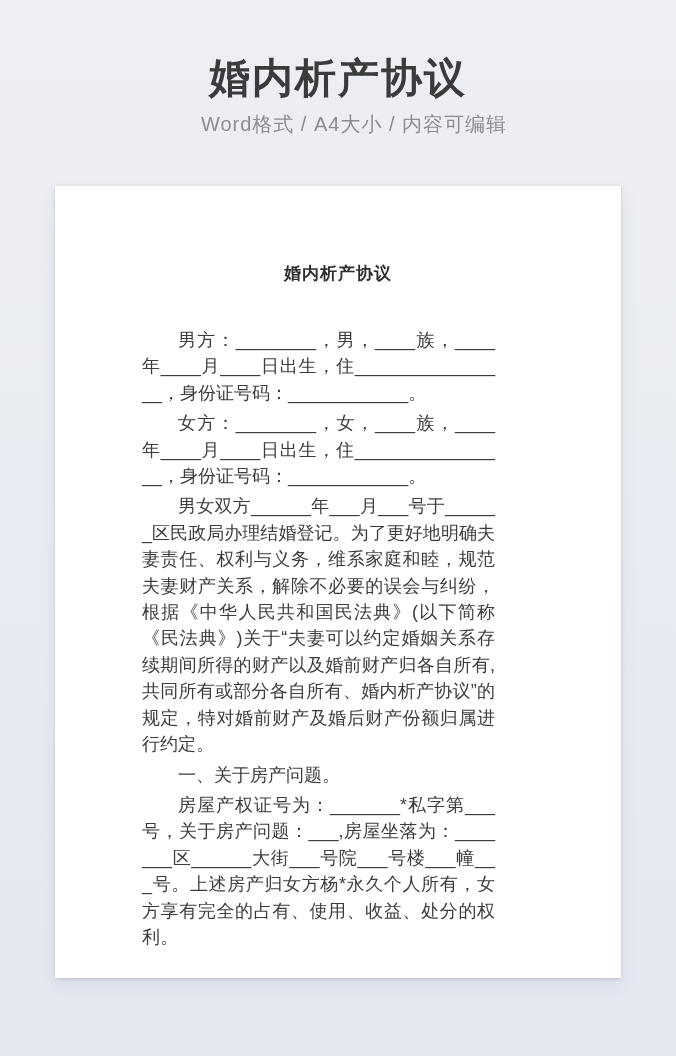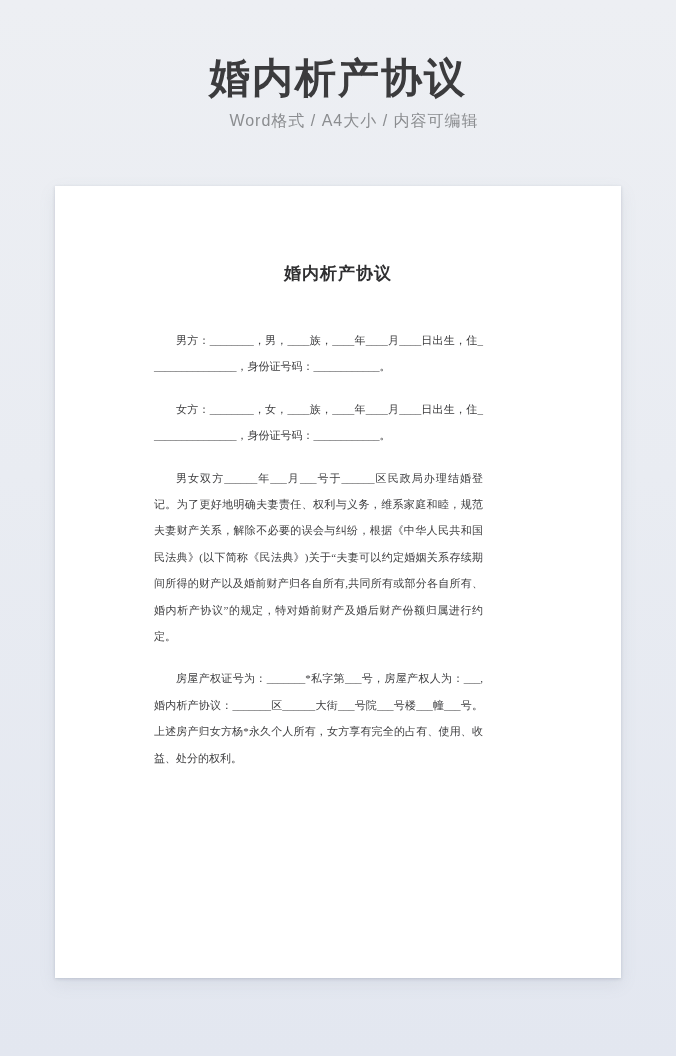--- a/index.html
+++ b/index.html
@@ -21,21 +21,21 @@
   .hero-title {
     margin: 0;
     font-size: 41px;
     line-height: 1.15;
     font-weight: 700;
     color: #3b3b3d;
     letter-spacing: 2px;
   }
   .hero-subtitle {
     margin: 9px 0 0 0;
-    font-size: 16px;
+    font-size: 20px;
     color: #8b8d90;
     letter-spacing: 1px;
     font-weight: 400;
     padding-left: 32px;
   }
   .doc-page {
     position: absolute;
     left: 55px;
     top: 186px;
     width: 566px;
@@ -48,43 +48,43 @@
   }
   .doc-title {
     margin: 0 -122px 42px -83px;
     text-align: center;
     font-size: 17px;
     font-weight: 700;
     color: #2f2f31;
     letter-spacing: 1px;
   }
   .doc-paragraph {
-    margin: 16px;
+    margin: 4px;
     text-indent: 2em;
-    font-size: 11px;
+    font-size: 18px;
     line-height: 26.4px;
     color: #3c3c3e;
     text-align: justify;
     word-break: break-all;
-    font-family: Liberation Serif, serif;
   }
 </style>
 </head>
 <body>
 
 <div class="stage">
 
   <header class="hero">
     <h1 class="hero-title">婚内析产协议</h1>
     <p class="hero-subtitle">Word格式 / A4大小 / 内容可编辑</p>
   </header>
 
   <section class="doc-page">
     <h2 class="doc-title">婚内析产协议</h2>
     <div class="doc-body">
         <p class="doc-paragraph">男方：________，男，____族，____年____月____日出生，住________________，身份证号码：____________。</p>
         <p class="doc-paragraph">女方：________，女，____族，____年____月____日出生，住________________，身份证号码：____________。</p>
         <p class="doc-paragraph">男女双方______年___月___号于______区民政局办理结婚登记。为了更好地明确夫妻责任、权利与义务，维系家庭和睦，规范夫妻财产关系，解除不必要的误会与纠纷，根据《中华人民共和国民法典》(以下简称《民法典》)关于“夫妻可以约定婚姻关系存续期间所得的财产以及婚前财产归各自所有,共同所有或部分各自所有、婚内析产协议”的规定，特对婚前财产及婚后财产份额归属进行约定。</p>
-        <p class="doc-paragraph">房屋产权证号为：_______*私字第___号，房屋产权人为：___,婚内析产协议：_______区______大街___号院___号楼___幢___号。上述房产归女方杨*永久个人所有，女方享有完全的占有、使用、收益、处分的权利。</p>
+        <p class="doc-paragraph">一、关于房产问题。</p>
+        <p class="doc-paragraph">房屋产权证号为：_______*私字第___号，关于房产问题：___,房屋坐落为：_______区______大街___号院___号楼___幢___号。上述房产归女方杨*永久个人所有，女方享有完全的占有、使用、收益、处分的权利。</p>
       </div>
   </section>
 
 </div>
 
 </body></html>

